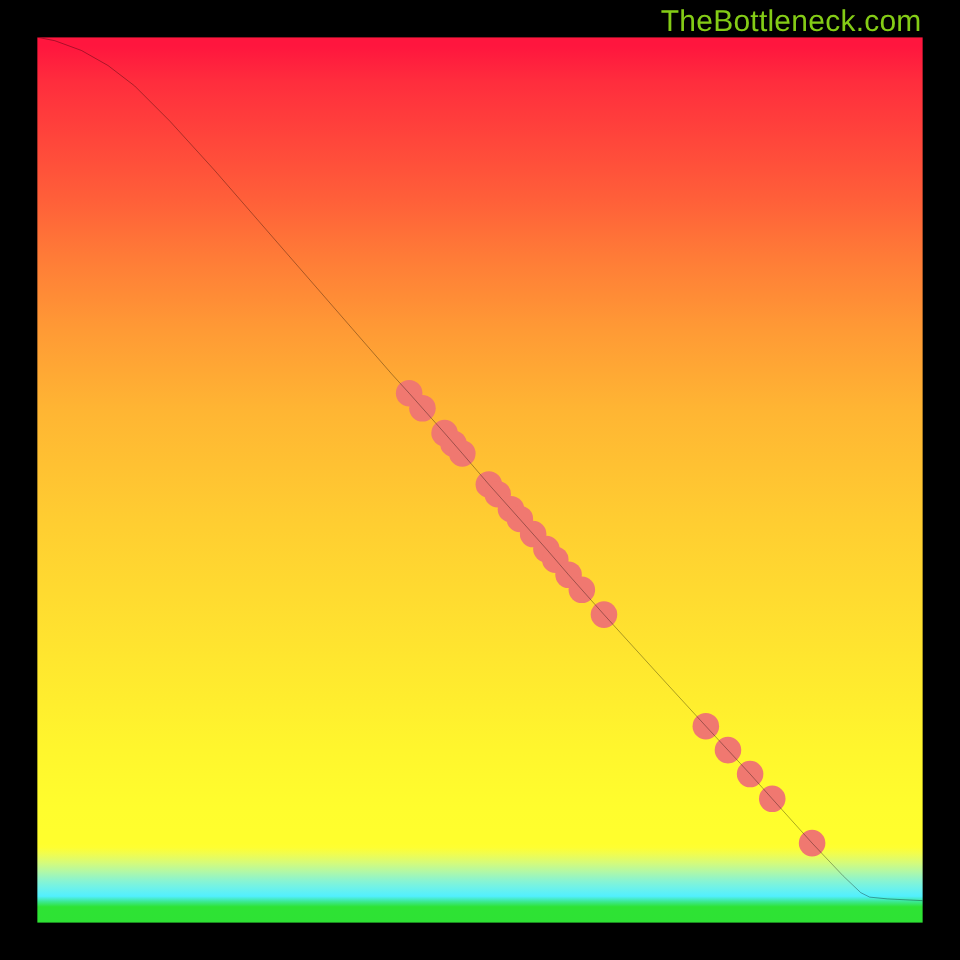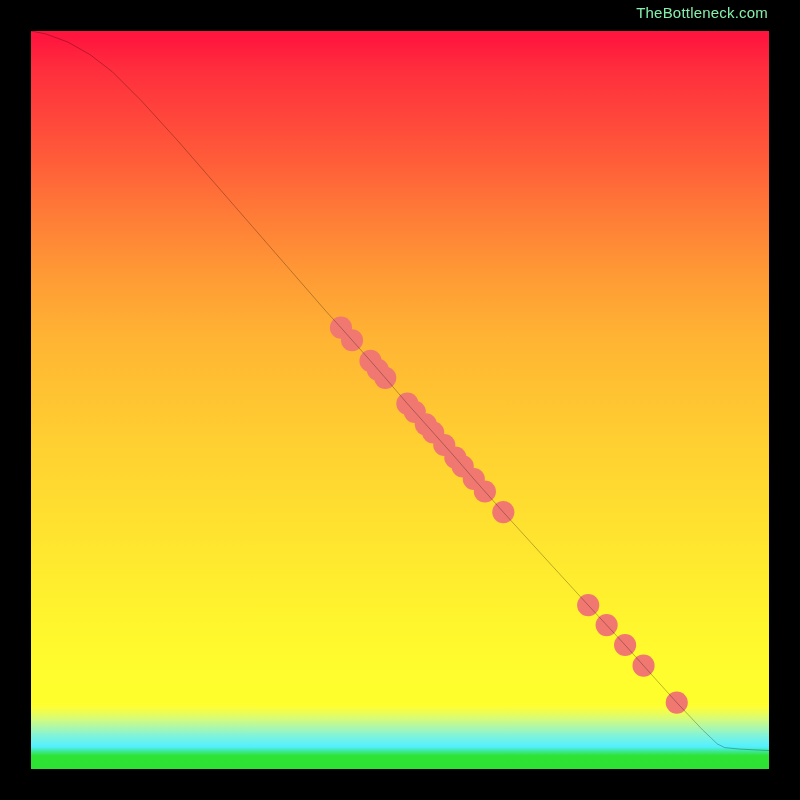--- a/index.html
+++ b/index.html
@@ -65,22 +65,22 @@
     position: absolute;
     left: 0;
     top: 0;
     width: 100%;
     height: 100%;
   }
   .watermark {
     position: absolute;
     top: 4px;
     right: 32px;
-    color: #86efac;
-    font-size: 15px;
+    color: #84cc16;
+    font-size: 25px;
     font-weight: 400;
     letter-spacing: 0.2px;
   }
 </style>
 </head>
 <body>
 
 <div class="frame">
   <div class="plot-area">
     <div class="gradient-bg"></div>

